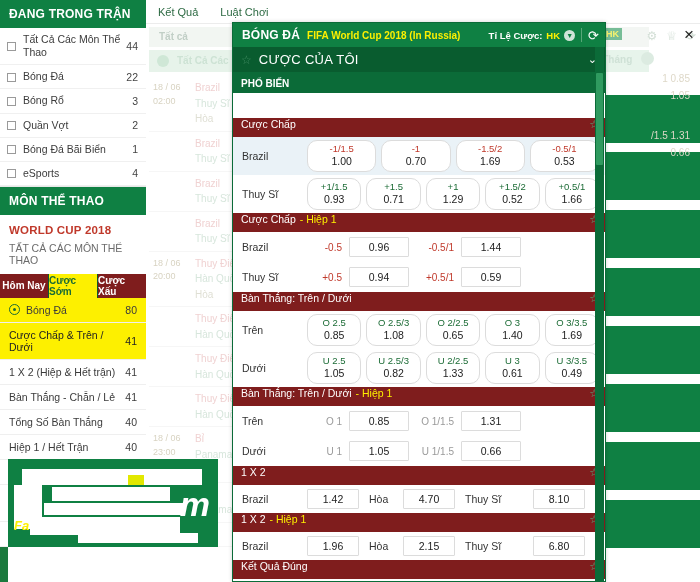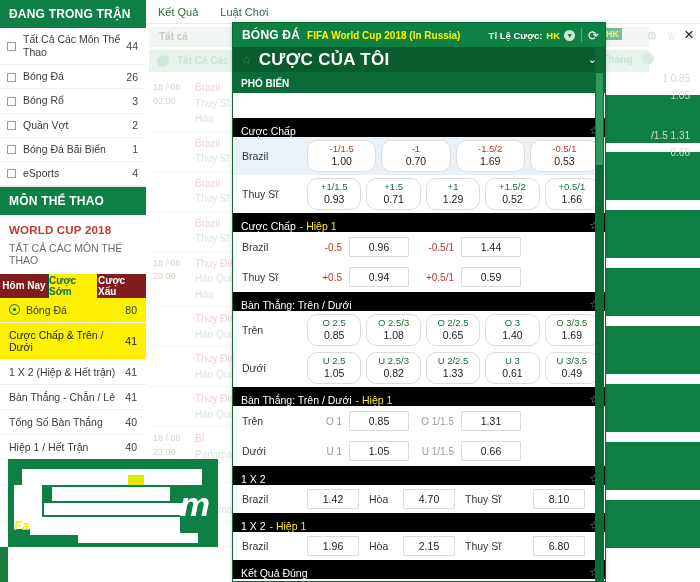--- a/index.html
+++ b/index.html
@@ -161,33 +161,33 @@
     line-height:11px; margin-left:4px; vertical-align:1px;
   }
   .m-head .divider { width:1px; height:14px; background:#57a778; margin:0 6px; }
   .m-head .refresh { font-size:13px; color:#fff; }
 
   .m-mybets {
     height:26px; background:#095c2f; display:flex; align-items:center;
     padding:0 8px; color:#fff; border-bottom:1px solid #0b6b38;
   }
   .m-mybets .star { color:#3f8a60; font-size:12px; margin-right:7px;}
-  .m-mybets .lb { font-weight:bold; font-size:17px; letter-spacing:.3px; }
+  .m-mybets .lb { font-weight:normal; font-size:13px; letter-spacing:.3px; }
   .m-mybets .chev { margin-left:auto; font-size:11px; }
 
   .m-popular {
     height:21px; background:#0b6b38; color:#fff; font-weight:bold;
     font-size:10px; display:flex; align-items:center; padding:0 8px;
     border-bottom:1px solid #fff;
   }
 
   .m-scroll { position:absolute; left:0; top:95px; right:0; bottom:0; overflow:hidden; }
 
   .sec-head {
-    height:19px; background:#000000; color:#fff; display:flex; align-items:flex-end;
+    height:19px; background:#7f1d1d; color:#fff; display:flex; align-items:flex-start;
     padding:0 6px 0 8px; font-size:10.5px;
   }
   .sec-head .sub { color:#fdf000; margin-left:4px; }
   .sec-head .hstar { margin-left:auto; color:#5cab7e; font-size:11px; }
 
   .bet-body { background:#fff; }
   .bet-row { display:flex; align-items:center; min-height:36px; padding:3px 6px 3px 0; }
   .bet-row.tint { background:#eaf2f7; }
   .bet-row .team { width:74px; flex:0 0 74px; padding-left:9px; font-size:10.5px; color:#333; }
   .cells { flex:1 1 auto; display:flex; gap:5px; }
@@ -382,21 +382,21 @@
 
     <div class="sb-list" id="live-list">
         <div class="sb-row">
           <span class="chk"></span>
           <span class="lbl">Tất Cả Các Môn Thể Thao</span>
           <span class="cnt">44</span>
         </div>
         <div class="sb-row">
           <span class="chk"></span>
           <span class="lbl">Bóng Đá</span>
-          <span class="cnt">26</span>
+          <span class="cnt">22</span>
         </div>
         <div class="sb-row">
           <span class="chk"></span>
           <span class="lbl">Bóng Rổ</span>
           <span class="cnt">3</span>
         </div>
         <div class="sb-row">
           <span class="chk"></span>
           <span class="lbl">Quần Vợt</span>
           <span class="cnt">2</span>

